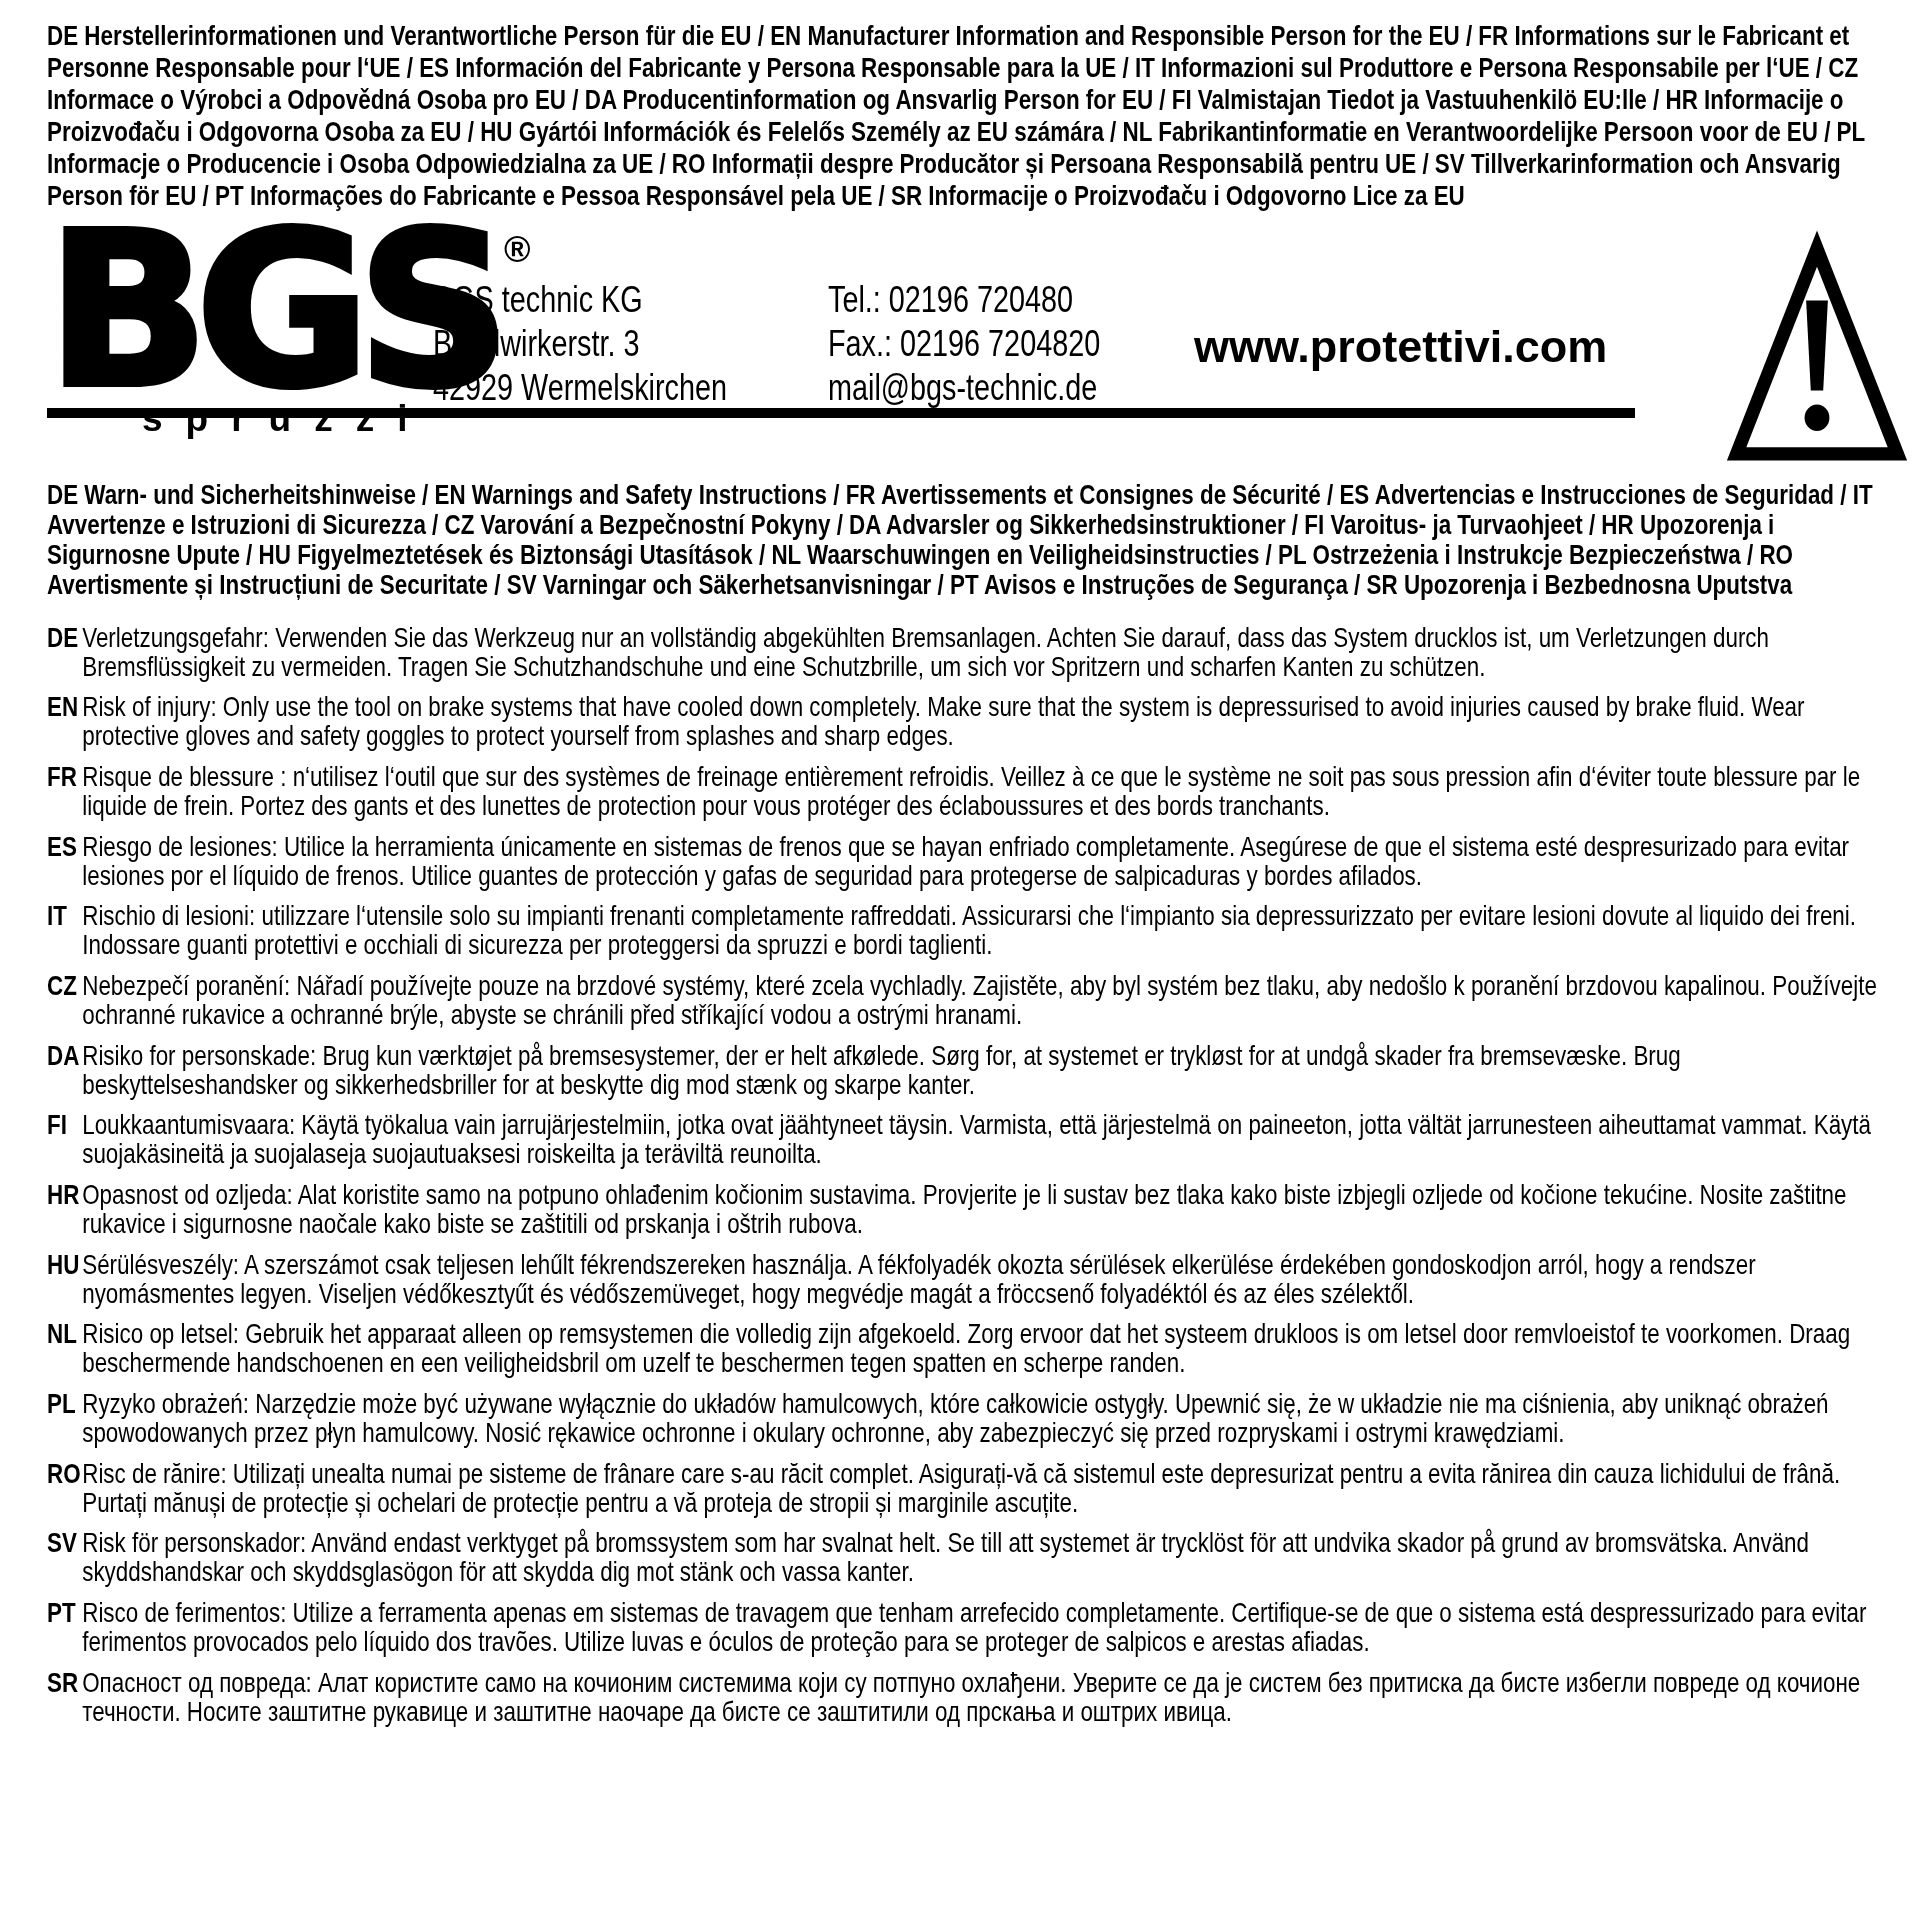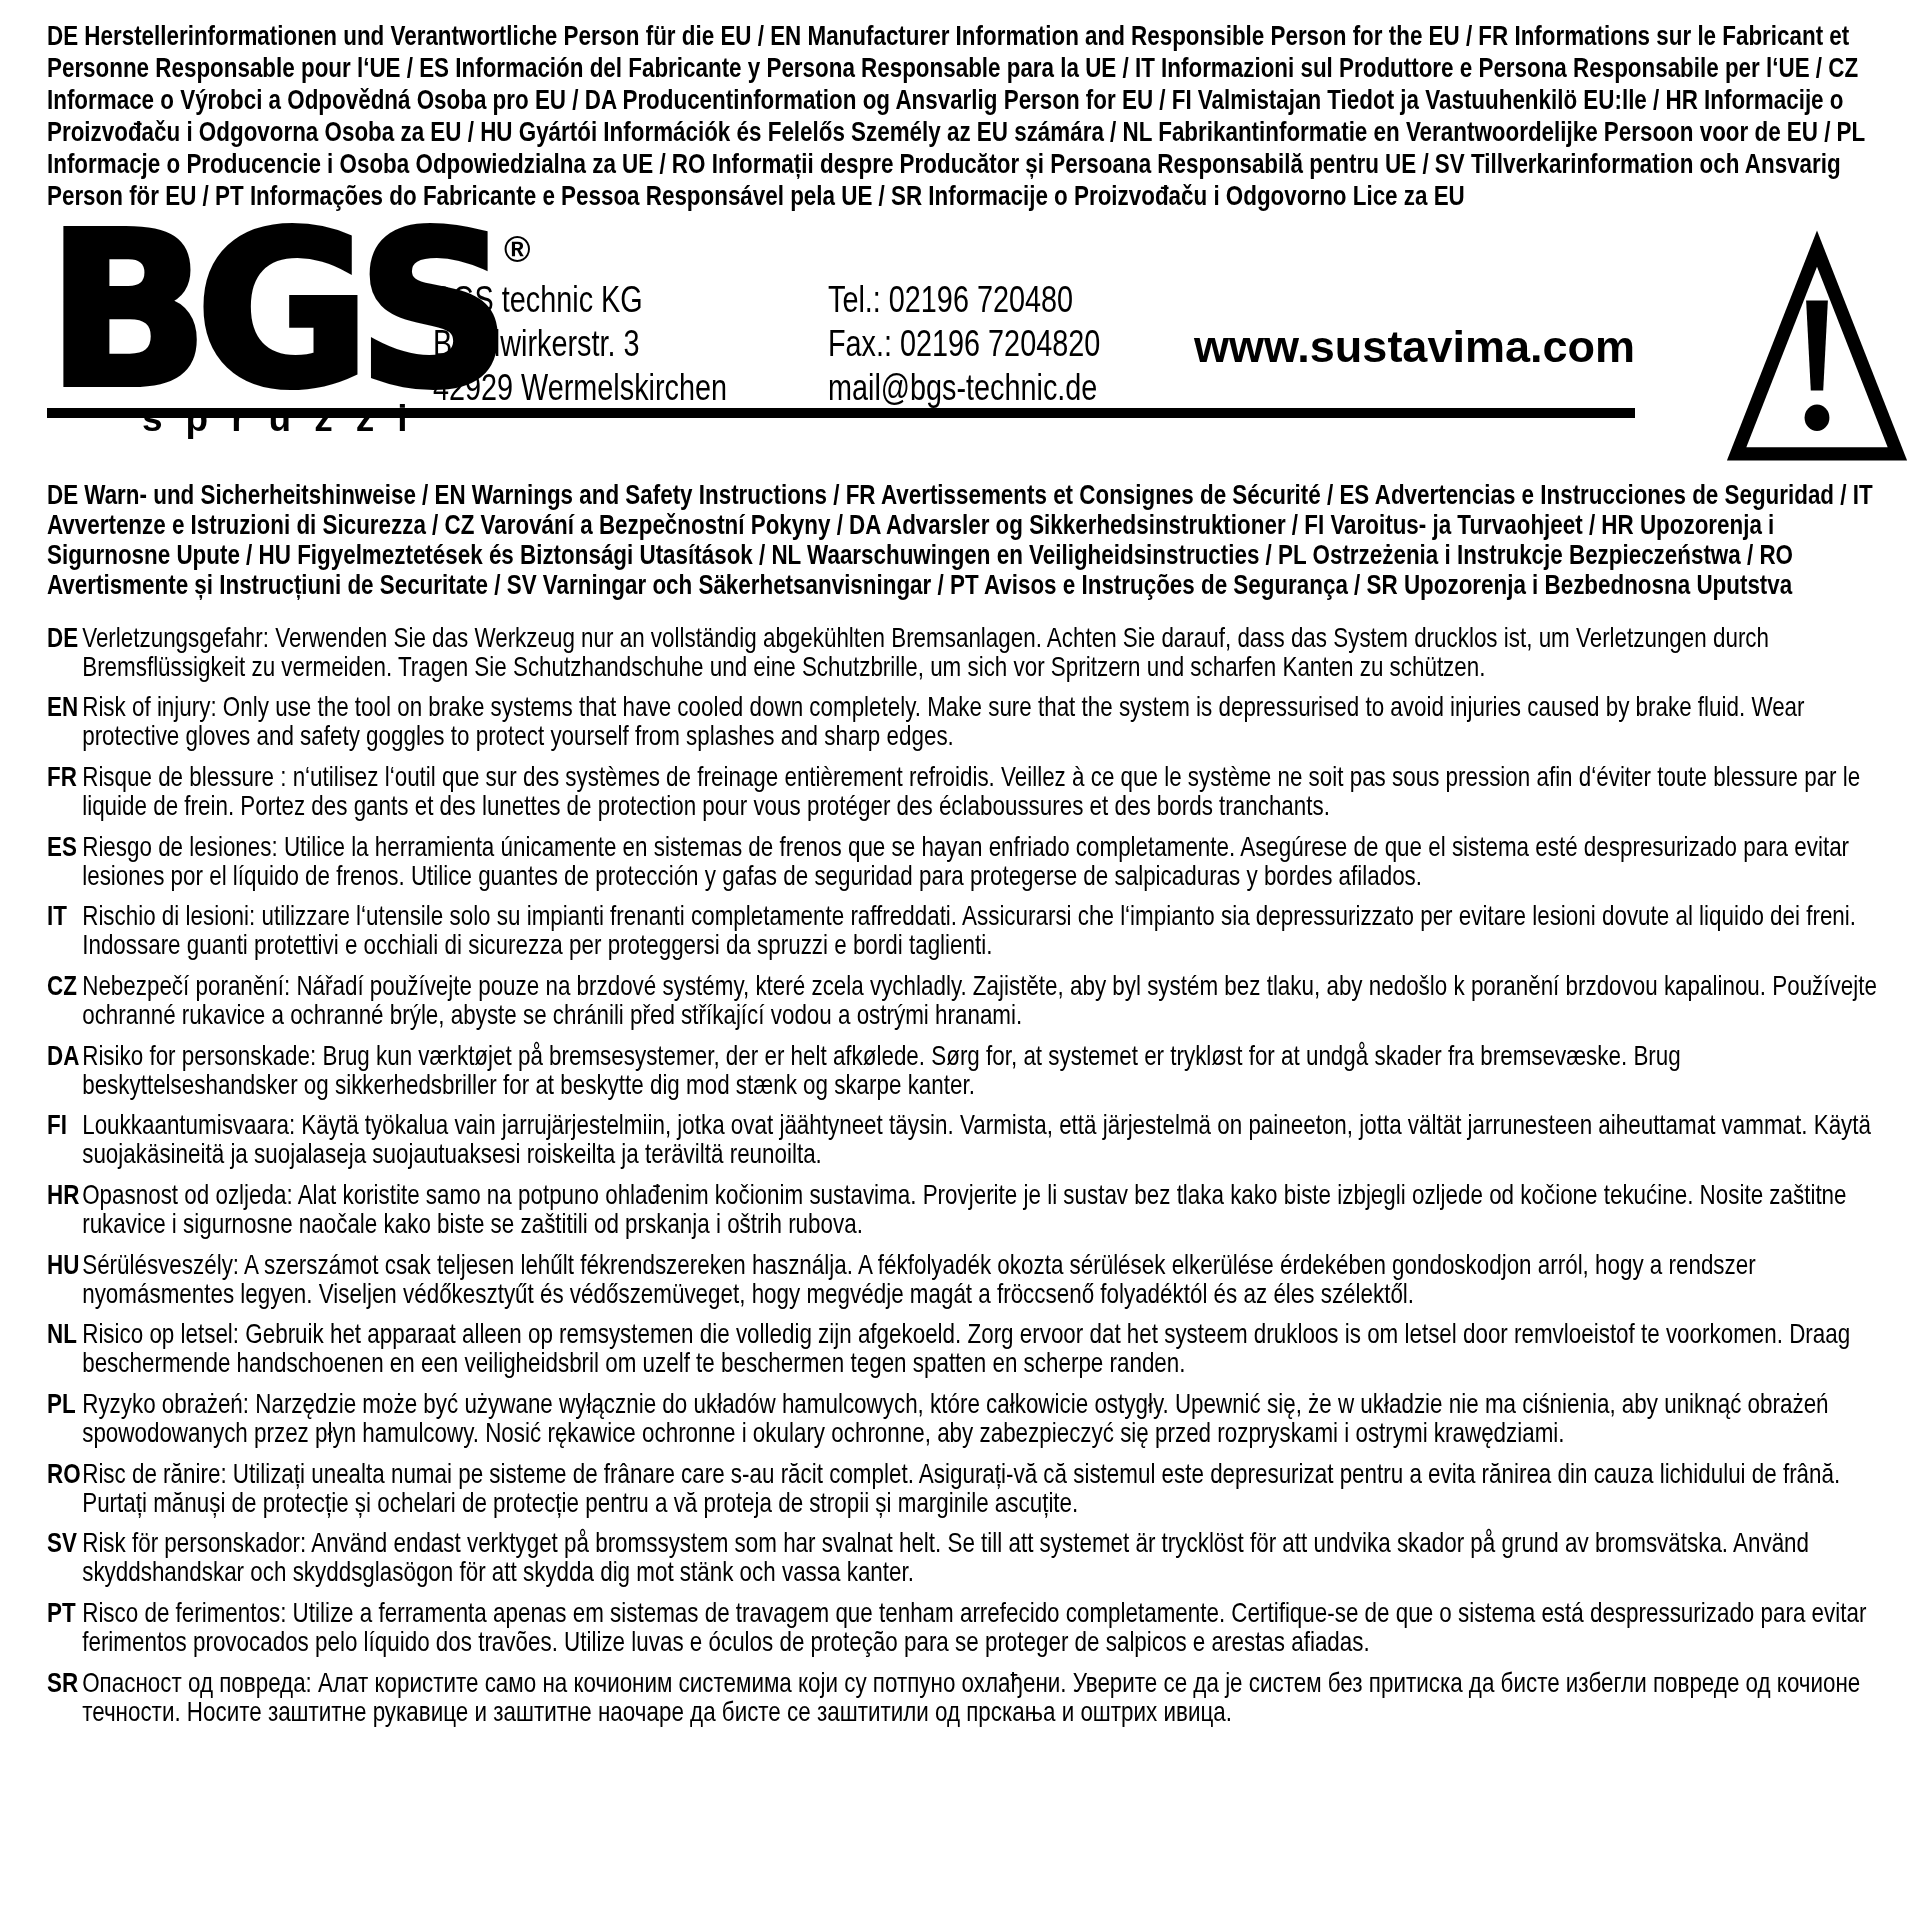--- a/index.html
+++ b/index.html
@@ -76,21 +76,21 @@
       <div>Bandwirkerstr. 3</div>
       <div>42929 Wermelskirchen</div>
     </div>
 
     <div class="col col-contact cond-nw">
       <div>Tel.: 02196 720480</div>
       <div>Fax.: 02196 7204820</div>
       <div>mail@bgs-technic.de</div>
     </div>
 
-    <div class="website">www.sustavima.com</div>
+    <div class="website">www.protettivi.com</div>
 
     <div class="rule"></div>
 
     <div class="triangle">
       <svg width="184" height="233" viewBox="0 0 236 300">
         <polygon points="118,2 234,298 2,298" fill="#000"></polygon>
         <polygon points="118,48.5 209,281 27,281" fill="#fff"></polygon>
         <path d="M104,92 L132,92 L126,208 L110,208 Z" fill="#000"></path>
         <ellipse cx="118" cy="243" rx="16" ry="17" fill="#000"></ellipse>
       </svg>

